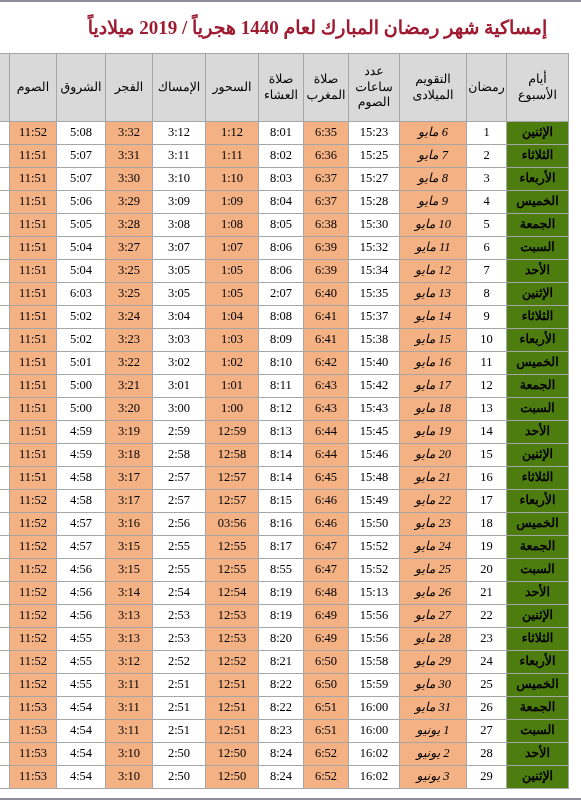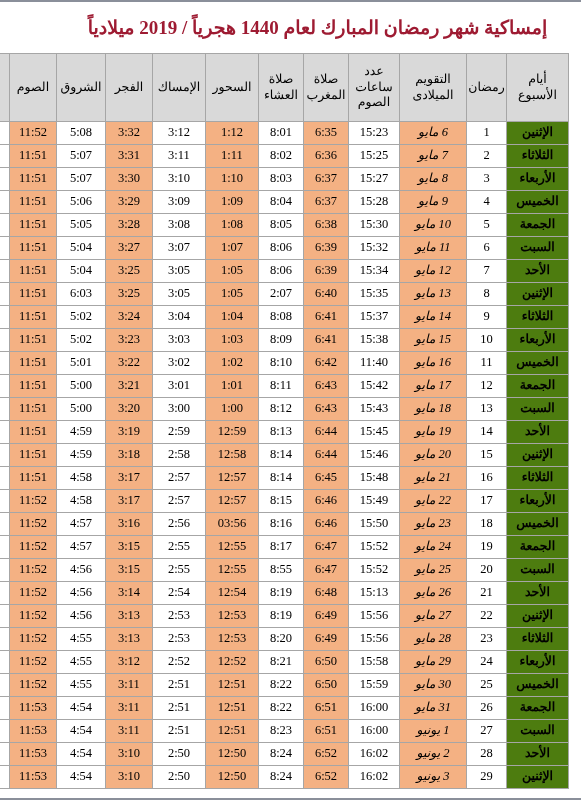--- a/index.html
+++ b/index.html
@@ -317,21 +317,21 @@
           <td class="plain">3:03</td>
           <td class="shade">3:23</td>
           <td class="plain">5:02</td>
           <td class="shade">11:51</td>
           <td class="plain">3:28</td>
         </tr>
         <tr>
           <td class="weekday">الخميس</td>
           <td class="plain">11</td>
           <td class="shade greg">16 مايو</td>
-          <td class="plain">11:40</td>
+          <td class="plain">15:40</td>
           <td class="shade">6:42</td>
           <td class="plain">8:10</td>
           <td class="shade">1:02</td>
           <td class="plain">3:02</td>
           <td class="shade">3:22</td>
           <td class="plain">5:01</td>
           <td class="shade">11:51</td>
           <td class="plain">3:28</td>
         </tr>
         <tr>

